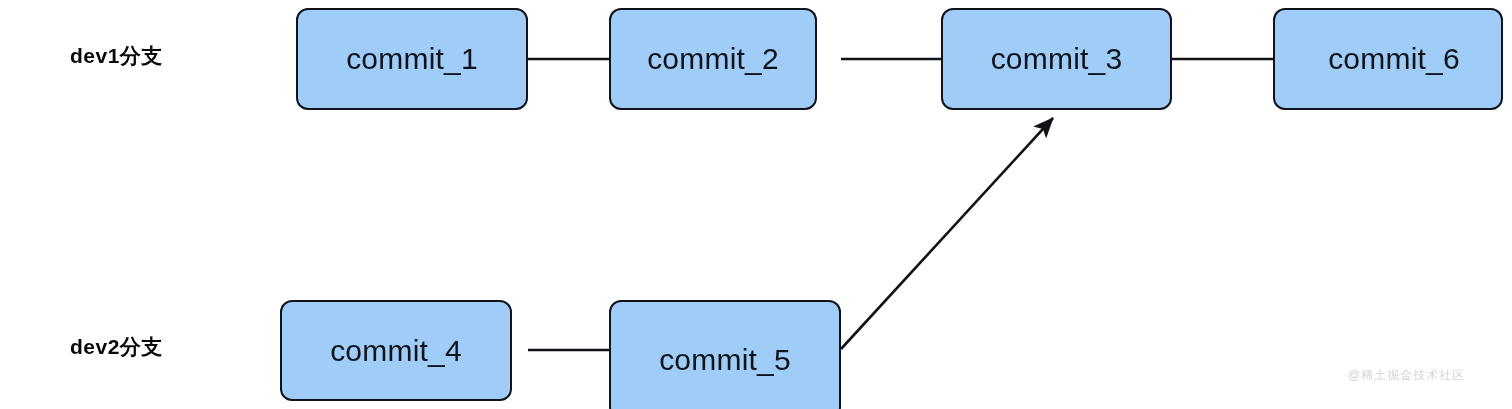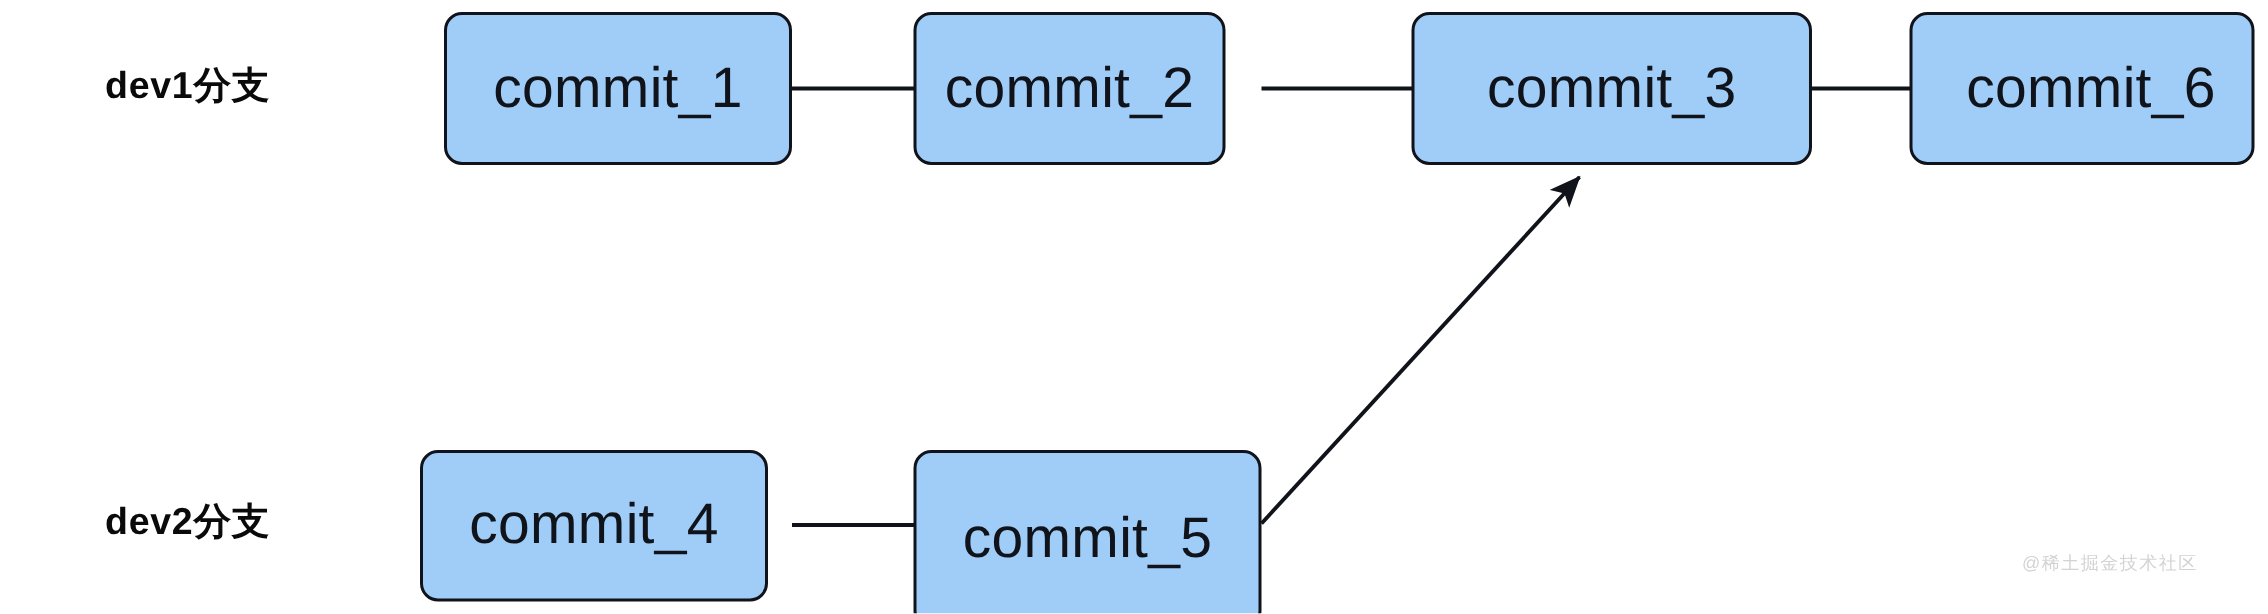--- a/index.html
+++ b/index.html
@@ -13,36 +13,36 @@
   #canvas {
     position: relative;
     width: 1512px;
     height: 409px;
     background: #ffffff;
     overflow: hidden;
   }
   .branch-label {
     position: absolute;
     font-weight: bold;
-    font-size: 25px;
+    font-size: 21px;
     color: #0a0a0a;
     letter-spacing: 0.5px;
     white-space: nowrap;
     line-height: 1;
   }
   .commit-node {
     position: absolute;
     box-sizing: border-box;
     background: #9fcdf8;
     border: 2.5px solid #10131a;
     border-radius: 12px;
     display: flex;
     align-items: center;
     justify-content: center;
-    font-size: 38px;
+    font-size: 30px;
     color: #10131a;
     letter-spacing: 0.2px;
   }
   .edge-svg {
     position: absolute;
     left: 0;
     top: 0;
     width: 1512px;
     height: 409px;
     pointer-events: none;
@@ -78,21 +78,21 @@
   </svg>
 
   <div class="commit-node" style="left:296px; top:8px; width:232px; height:102px;">
     <span>commit_1</span>
   </div>
 
   <div class="commit-node" style="left:609px; top:8px; width:208px; height:102px;">
     <span>commit_2</span>
   </div>
 
-  <div class="commit-node" style="left:941px; top:8px; width:267px; height:102px;">
+  <div class="commit-node" style="left:941px; top:8px; width:231px; height:102px;">
     <span>commit_3</span>
   </div>
 
   <div class="commit-node" style="left:1273px; top:8px; width:230px; height:102px;padding-left:12px;">
     <span>commit_6</span>
   </div>
 
   <div class="commit-node" style="left:280px; top:300px; width:232px; height:101px;">
     <span>commit_4</span>
   </div>

